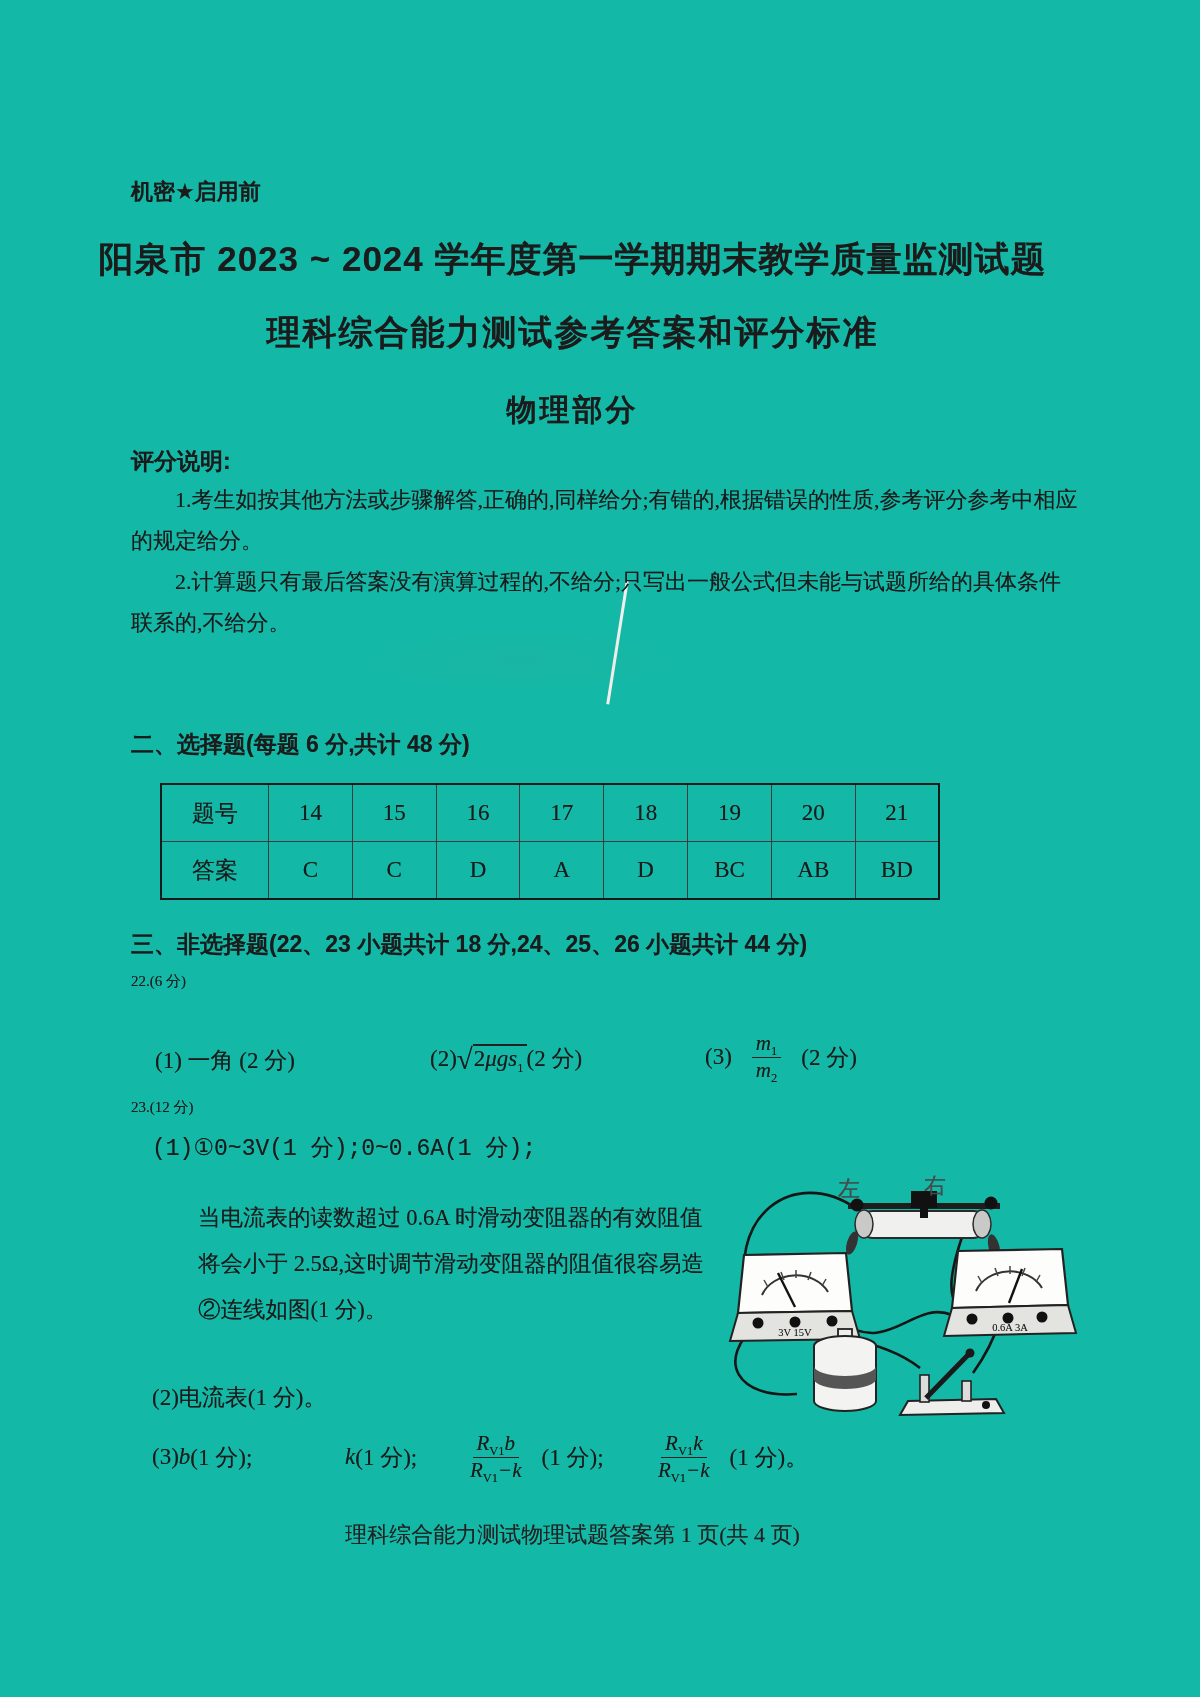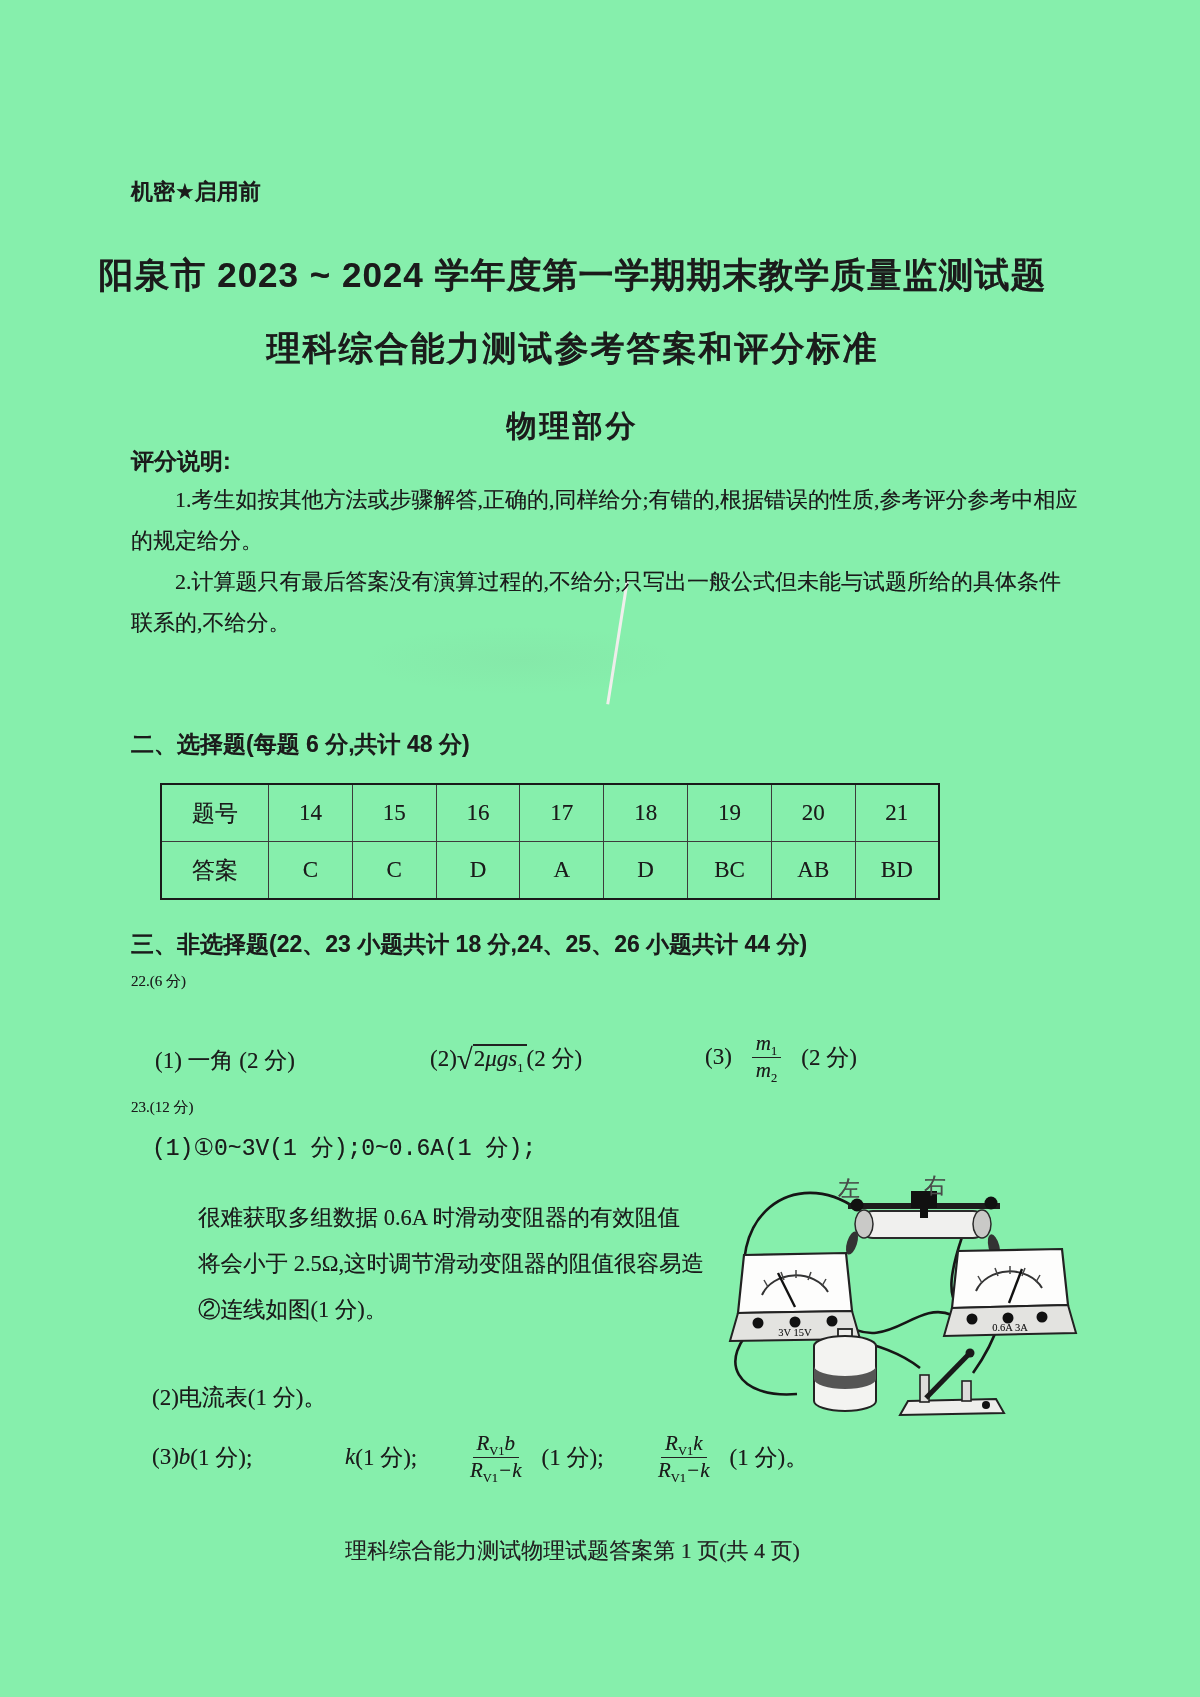--- a/index.html
+++ b/index.html
@@ -1,24 +1,24 @@
 <!DOCTYPE html>
 <html><head>
 <meta charset="utf-8">
 <style>
   html,body{margin:0;padding:0;background:#e8e8e6;}
   .page{
     position:relative;width:1200px;height:1697px;margin:0 auto;
-    background:#86efac;color:#1b1b1b;overflow:hidden;
+    background:#14b8a6;color:#1b1b1b;overflow:hidden;
     font-family:"Liberation Serif","DejaVu Serif",serif;
     text-shadow:0 0 .4px rgba(20,20,20,.45);
   }
   .abs{position:absolute;}
   .sans{font-family:"Liberation Sans","DejaVu Sans",sans-serif;}
-  .center{left:0;width:1145px;text-align:center;margin-top:16px;}
+  .center{left:0;width:1145px;text-align:center;}
   .conf{left:131px;top:177px;font-size:22px;font-weight:700;}
   .title{top:236px;font-size:35px;font-weight:800;letter-spacing:1px;}
   .subtitle{top:310px;font-size:34px;font-weight:800;letter-spacing:2px;}
   .section{top:390px;font-size:30px;font-weight:800;letter-spacing:3px;}
   .scoring-head{left:131px;top:446px;font-size:23px;font-weight:700;}
   .notes{left:131px;top:479px;width:948px;font-size:22px;line-height:41px;}
   .notes p{margin:0;text-indent:2em;}
   .choice-head{left:131px;top:729px;font-size:23px;font-weight:700;}
   table.answers{
     left:160px;top:783px;width:780px;border-collapse:collapse;table-layout:fixed;
@@ -125,21 +125,21 @@
         <span class="den"><i>m</i><sub>2</sub></span>
       </span>
       <span>(2 分)</span>
     </div>
 
   <div class="abs q-label q23-label">23.(12 分)</div>
 
   <div class="abs qtext q23-l1">(1)①0~3V(1 分);0~0.6A(1 分);</div>
 
   <div class="abs q23-para">
-    <div>很难获取多组数据 0.6A 时滑动变阻器的有效阻值</div>
+    <div>当电流表的读数超过 0.6A 时滑动变阻器的有效阻值</div>
     <div>将会小于 2.5Ω,这时调节滑动变阻器的阻值很容易造</div>
     <div>②连线如图(1 分)。</div>
   </div>
 
   <div class="abs qtext q23-l2">(2)电流表(1 分)。</div>
 
   <div class="abs qtext q23-row-item q23-p3a">
       <span>(3)</span>
       <i>b</i>
       <span>(1 分);</span>

